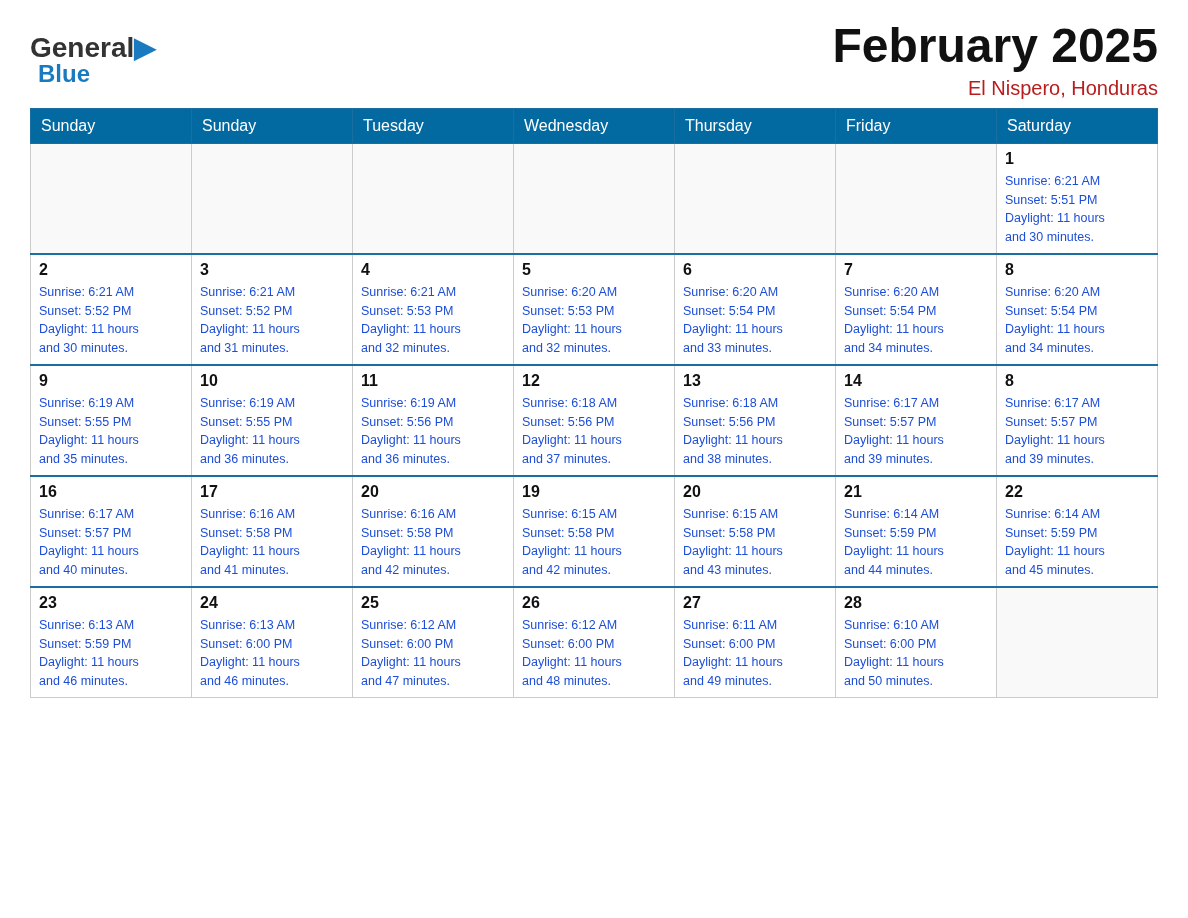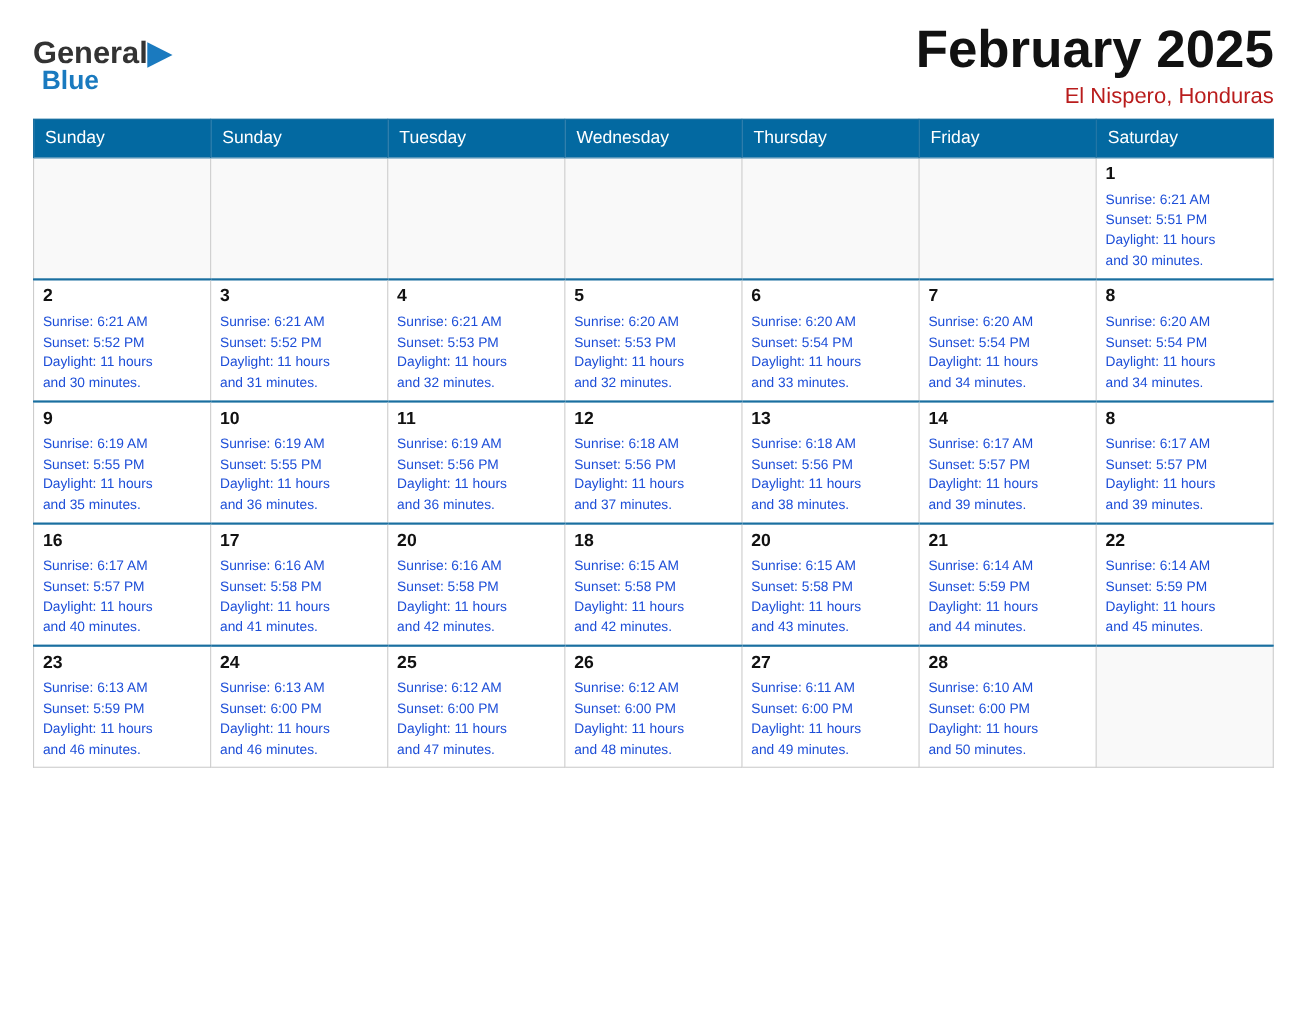--- a/index.html
+++ b/index.html
@@ -204,21 +204,21 @@
         </td>
         <td class="row-separator">
           <span class="day-number">17</span>
           <div class="day-info">Sunrise: 6:16 AM<br>Sunset: 5:58 PM<br>Daylight: 11 hours<br>and 41 minutes.</div>
         </td>
         <td class="row-separator">
           <span class="day-number">20</span>
           <div class="day-info">Sunrise: 6:16 AM<br>Sunset: 5:58 PM<br>Daylight: 11 hours<br>and 42 minutes.</div>
         </td>
         <td class="row-separator">
-          <span class="day-number">18</span>
+          <span class="day-number">19</span>
           <div class="day-info">Sunrise: 6:15 AM<br>Sunset: 5:58 PM<br>Daylight: 11 hours<br>and 42 minutes.</div>
         </td>
         <td class="row-separator">
           <span class="day-number">20</span>
           <div class="day-info">Sunrise: 6:15 AM<br>Sunset: 5:58 PM<br>Daylight: 11 hours<br>and 43 minutes.</div>
         </td>
         <td class="row-separator">
           <span class="day-number">21</span>
           <div class="day-info">Sunrise: 6:14 AM<br>Sunset: 5:59 PM<br>Daylight: 11 hours<br>and 44 minutes.</div>
         </td>

